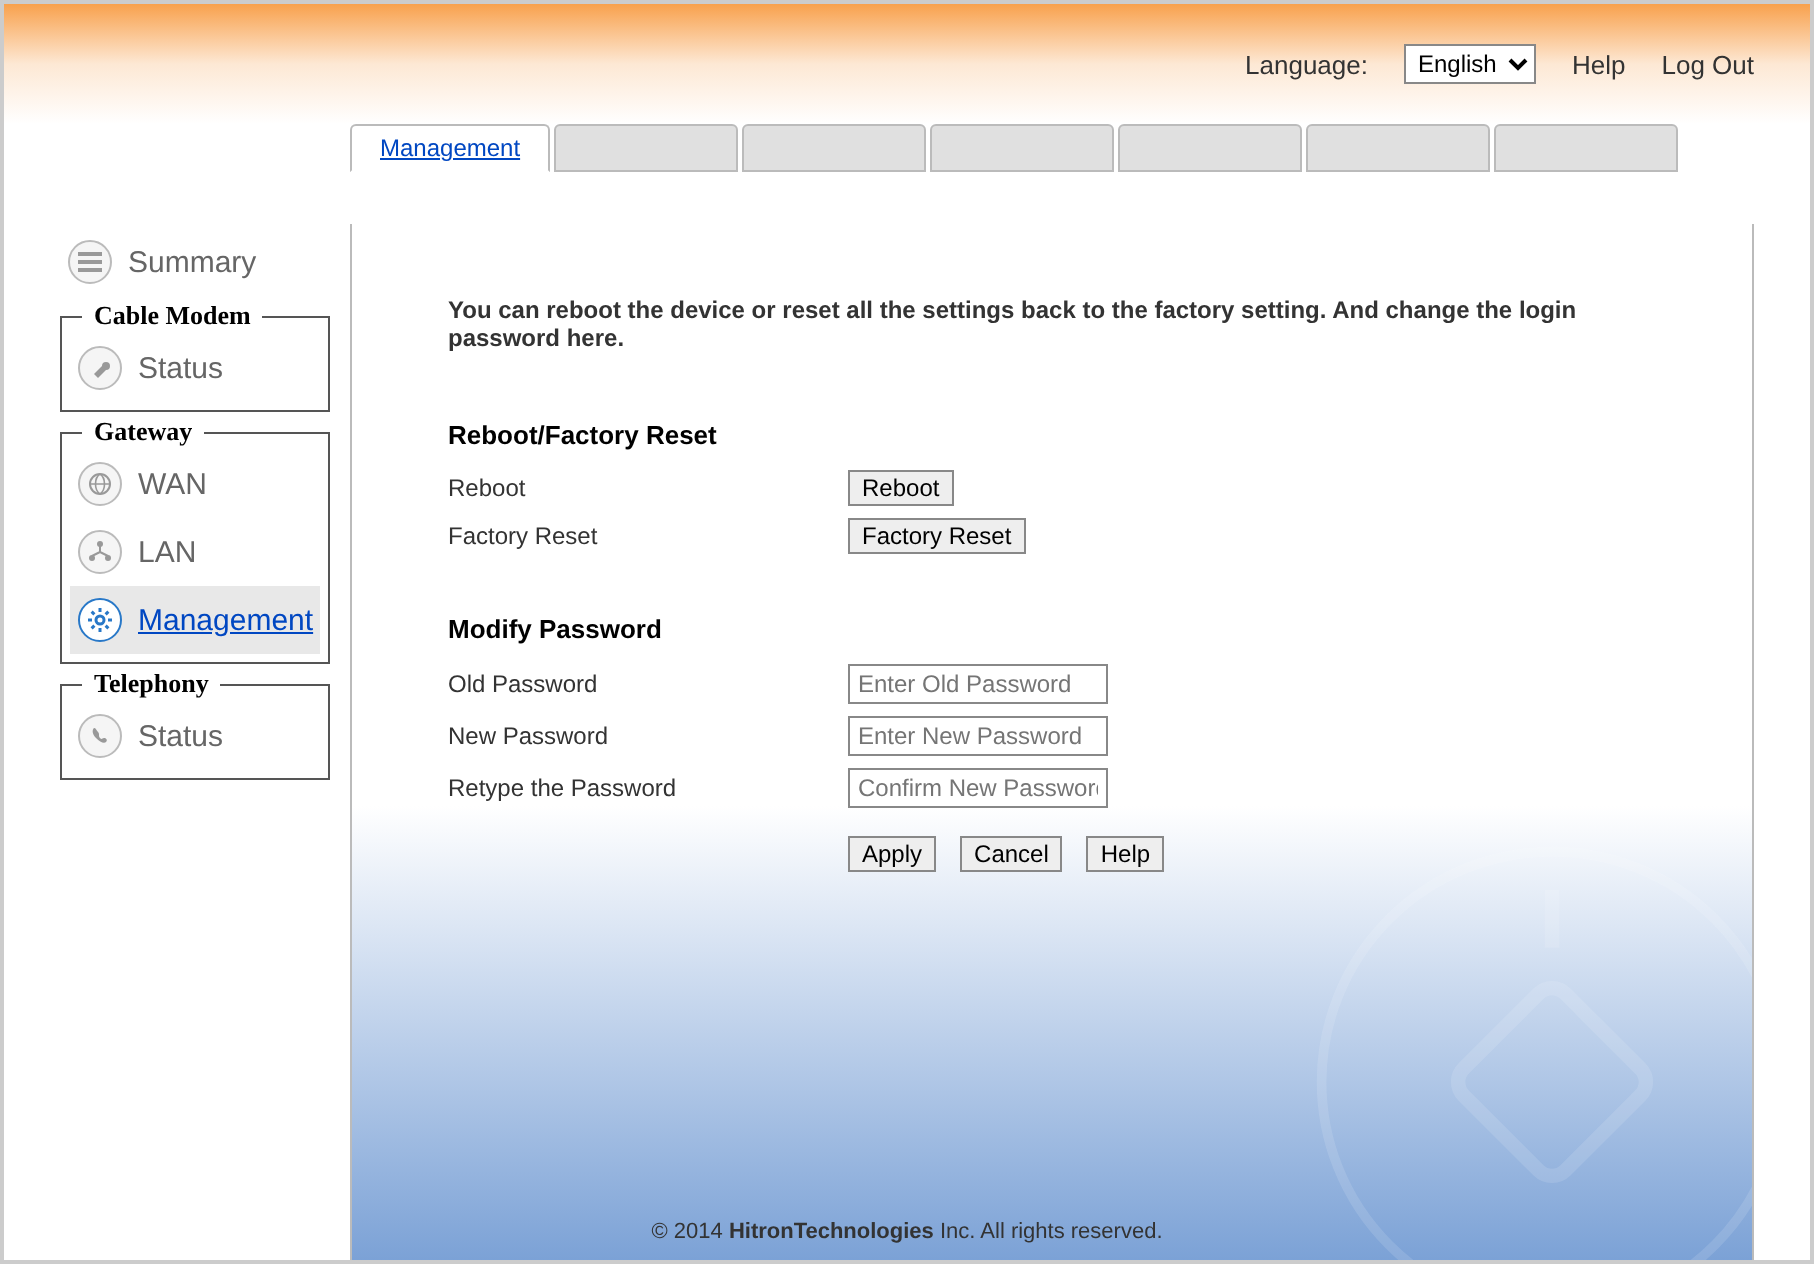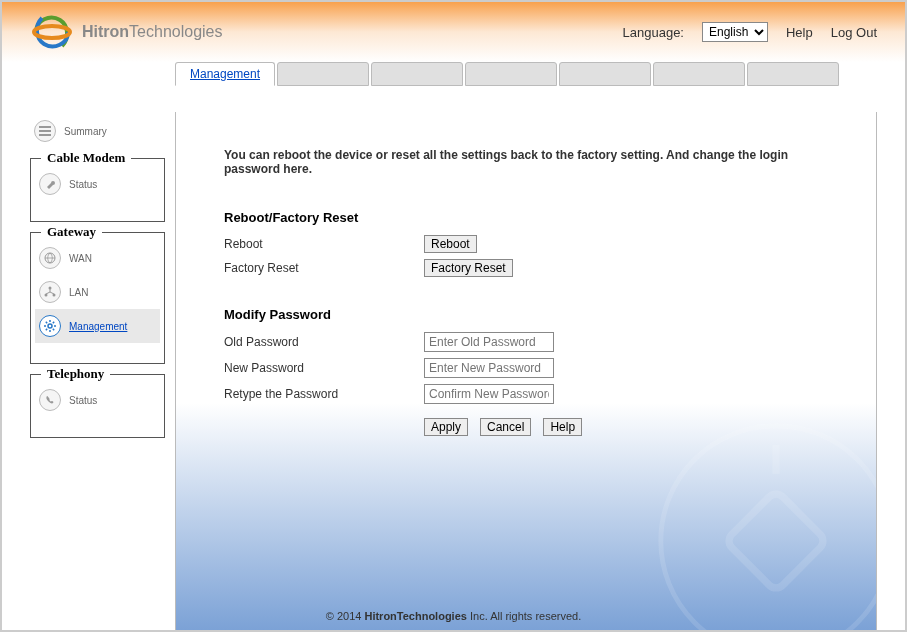--- a/index.html
+++ b/index.html
@@ -8,23 +8,23 @@
 .logo-area { display: flex; align-items: center; gap: 8px; }
 .logo-swirl { width: 44px; height: 44px; position: relative; }
 .logo-text { color: #888; font-size: 16px; font-weight: bold; }
 .logo-text .bold { font-weight: bold; }
 .logo-text .normal { font-weight: normal; }
 .header-right { margin-left: auto; display: flex; align-items: center; gap: 18px; color: #333; font-size: 13px; }
 .lang-select { background: #fff; border: 1px solid #888; font-size: 12px; padding: 1px 2px; }
 .header-link { color: #333; cursor: pointer; }
 .content-wrap { display: flex; padding: 0 28px; gap: 10px; }
 .sidebar { width: 135px; padding-top: 52px; }
-.side-item { display: flex; align-items: center; gap: 8px; padding: 6px 4px; cursor: pointer; color: #666; font-size: 10px; }
+.side-item { display: flex; align-items: center; gap: 8px; padding: 6px 4px; cursor: pointer; color: #666; font-size: 15px; }
 .side-icon { width: 22px; height: 22px; border: 1px solid #bbb; border-radius: 50%; background: #f5f5f5; display: flex; align-items: center; justify-content: center; flex-shrink: 0; }
-.side-group { border: 1px solid #555; margin: 10px 0 6px 0; padding: 8px 4px 20px 4px; position: relative; }
+.side-group { border: 1px solid #555; margin: 10px 0 6px 0; padding: 8px 4px 4px 4px; position: relative; }
 .side-group-title { position: absolute; top: -9px; left: 10px; background: #fff; padding: 0 6px; font-weight: bold; font-size: 13px; font-family: Georgia, serif; }
 .side-active { background: #e8e8e8; }
 .side-active a { color: #0047c2; text-decoration: underline; }
 .main { flex: 1; min-height: 540px; position: relative; }
 .tabs-row { display: flex; height: 24px; gap: 0; }
 .tab { border: 1px solid #bbb; background: #ddd; padding: 4px 14px; font-size: 12px; border-top-left-radius: 3px; border-top-right-radius: 3px; margin-right: 2px; cursor: pointer; min-width: 90px; }
 .tab.active { background: #fff; border-bottom: 1px solid #fff; }
 .tab.active a { color: #0047c2; text-decoration: underline; }
 .tab.empty { background: #e0e0e0; min-width: 92px; }
 .panel { border: 1px solid #bbb; border-top: none; background: linear-gradient(to bottom, #fff 0%, #fff 55%, #759dd4 100%); min-height: 530px; padding: 36px 48px; position: relative; overflow: hidden; margin-top: 26px; }
@@ -36,32 +36,20 @@
 .pw-input { border: 1px solid #888; font-size: 12px; padding: 2px 4px; width: 130px; color: #3b82f6; }
 .action-row { margin-top: 14px; margin-left: 200px; display: flex; gap: 12px; }
 .watermark { position: absolute; right: -20px; bottom: -20px; width: 240px; height: 240px; opacity: 0.12; }
 .footer { position: absolute; bottom: 8px; left: 0; right: 0; text-align: center; font-size: 11px; color: #333; }
 .footer .bold { font-weight: bold; }
 </style>
 </head>
 <body>
 
 <div class="header">
-  <div class="logo-area">
-    <div class="logo-swirl">
-      <svg viewBox="0 0 44 44" width="44" height="44">
-        <path d="M6 22 C6 10, 20 4, 30 10 C38 15, 40 28, 32 36" fill="none" stroke="#5a9d2f" stroke-width="4"></path>
-        <path d="M38 22 C38 34, 24 40, 14 34 C6 29, 4 16, 12 8" fill="none" stroke="#2878c8" stroke-width="4"></path>
-        <ellipse cx="22" cy="22" rx="18" ry="6" fill="none" stroke="#e68a1e" stroke-width="4"></ellipse>
-      </svg>
-    </div>
-    <div class="logo-text">
-      <span class="bold">Hitron</span><span class="normal">Technologies</span>
-    </div>
-  </div>
   <div class="header-right">
     <span>Language:</span>
     <select class="lang-select">
       <option>English</option>
     </select>
     <span class="header-link">Help</span>
     <span class="header-link">Log Out</span>
   </div>
 </div>
 

